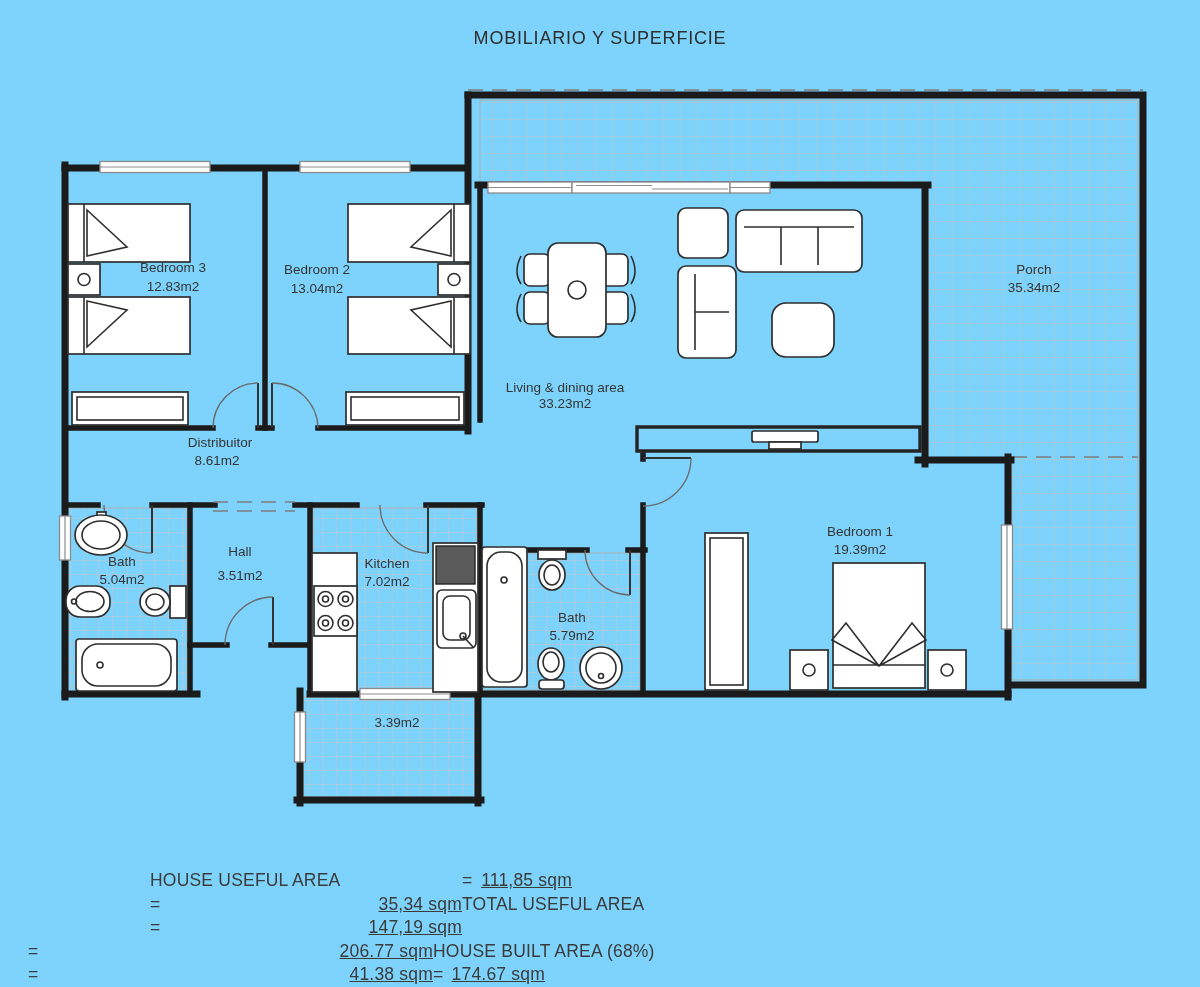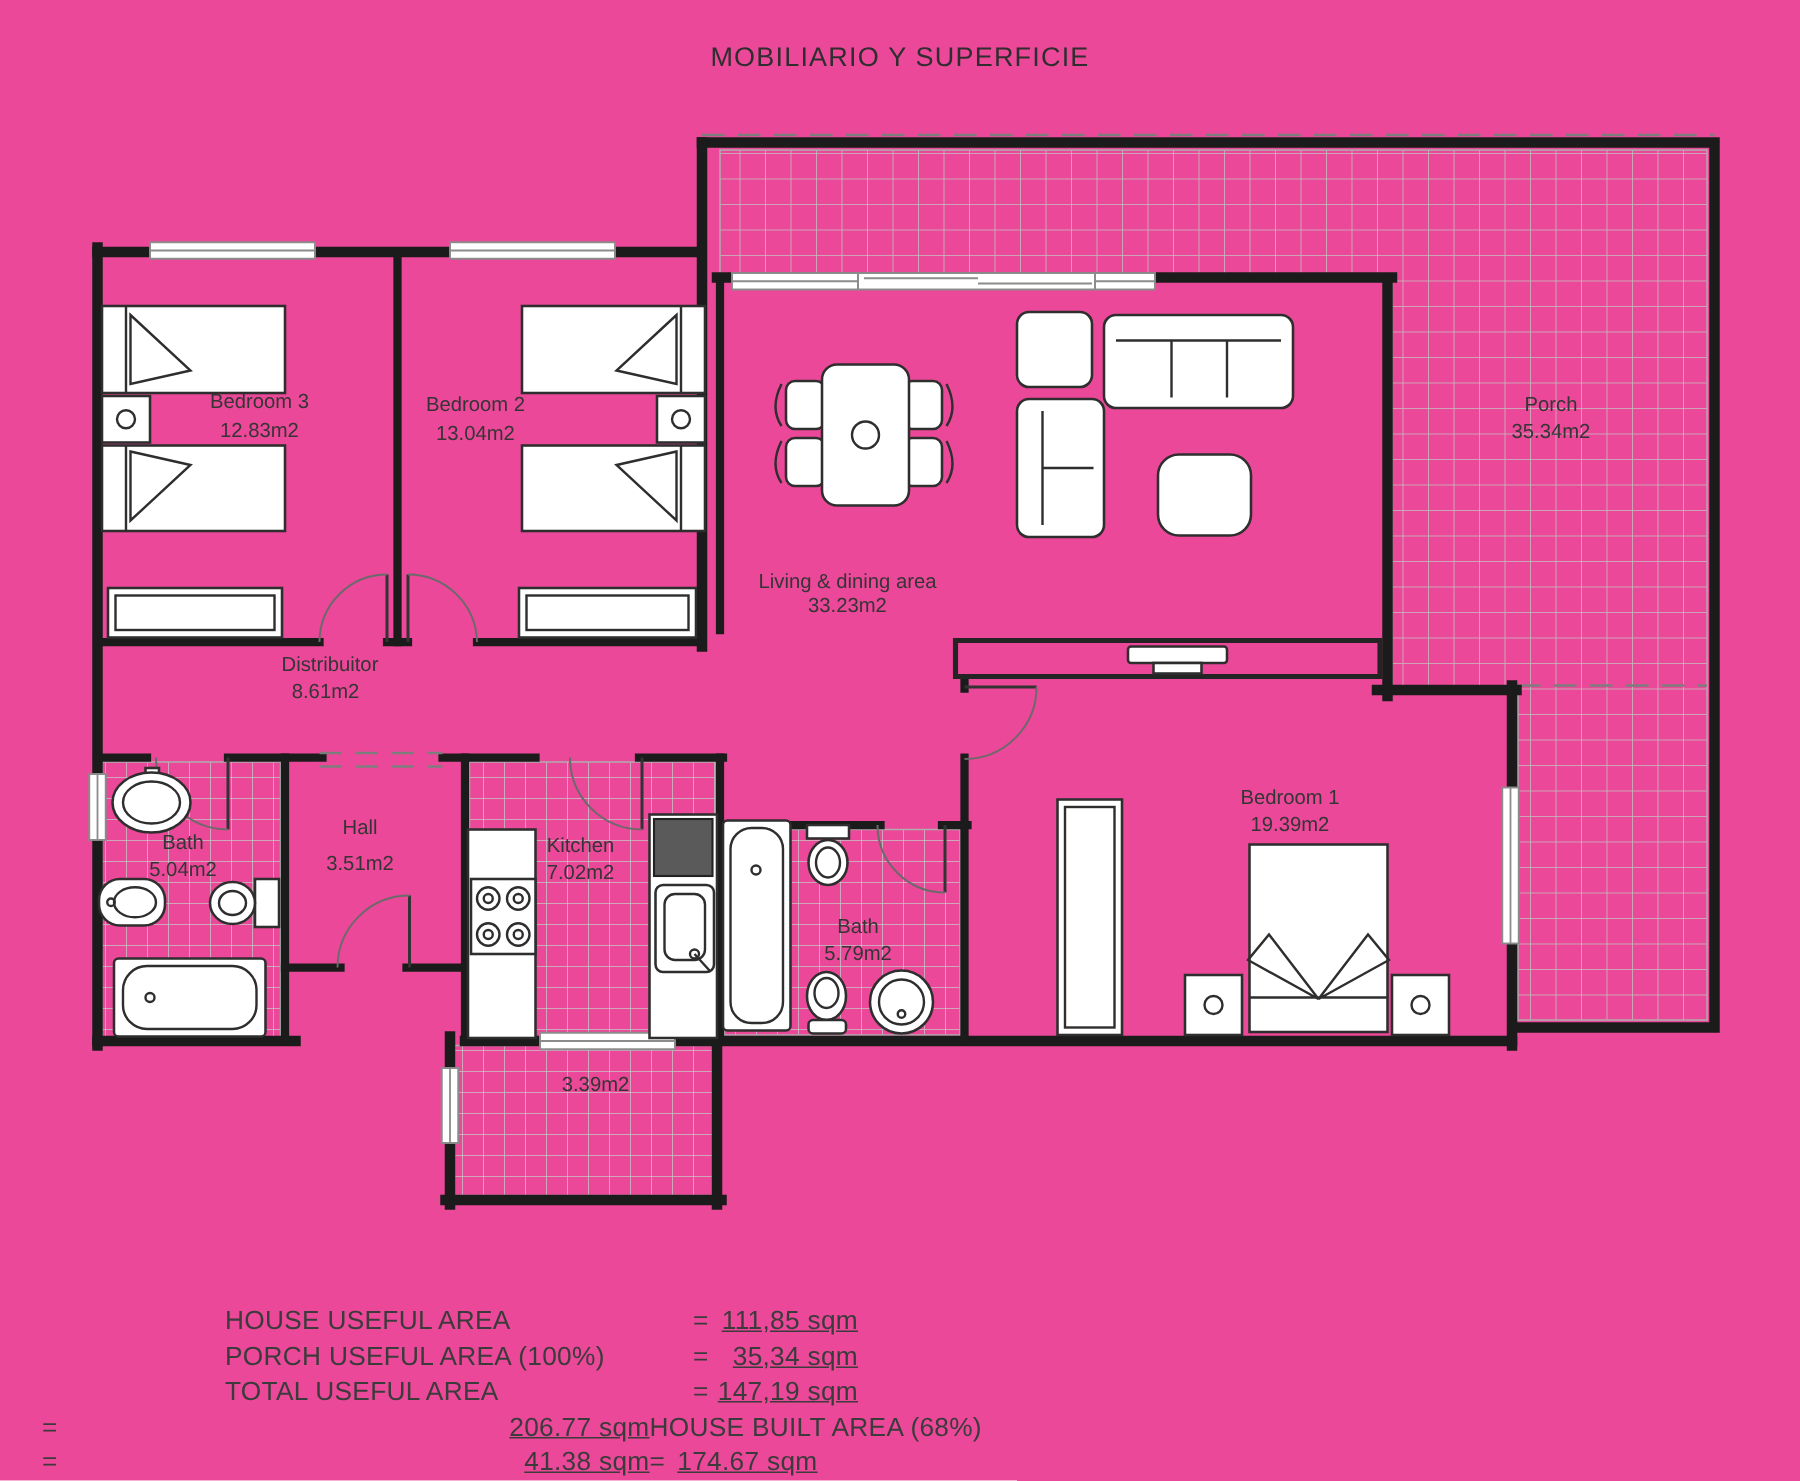--- a/index.html
+++ b/index.html
@@ -1,16 +1,16 @@
 <!DOCTYPE html>
 <html><head>
 <meta charset="utf-8">
 <style>
   html,body{margin:0;padding:0;background:#fff;}
-  .page{position:relative;width:1200px;height:987px;background:#ec4899;overflow:hidden;
+  .page{position:relative;width:1200px;height:987px;background:#7dd3fc;overflow:hidden;
         font-family:"Liberation Sans",sans-serif;}
   .title{position:absolute;top:28px;left:0;width:100%;text-align:center;
          font-size:18px;letter-spacing:.8px;color:#2e2e2e;}
   .plan-svg{position:absolute;left:0;top:0;}
 
   
   .summary{position:absolute;left:0;top:869px;width:100%;display:flex;
            font-size:17.5px;line-height:23.5px;color:#3b3b3b;letter-spacing:.2px;flex-direction:column;}
   .sum-group{display:grid;grid-template-columns:312px 110px;margin-left:150px;}
   .sum-group.right{grid-template-columns:405px 112px;margin-left:28px;}
@@ -284,21 +284,20 @@
     </g>
   </svg>
 
   <div class="summary">
     <div class="sum-group">
       <div class="sum-label">HOUSE USEFUL AREA</div>
       <div class="sum-value">
           <span class="eq">=</span>
           <span class="num">111,85 sqm</span>
         </div>
-      <div class="sum-label">PORCH USEFUL AREA (100%)</div>
       <div class="sum-value">
           <span class="eq">=</span>
           <span class="num">35,34 sqm</span>
         </div>
       <div class="sum-label">TOTAL USEFUL AREA</div>
       <div class="sum-value">
           <span class="eq">=</span>
           <span class="num">147,19 sqm</span>
         </div>
     </div>

